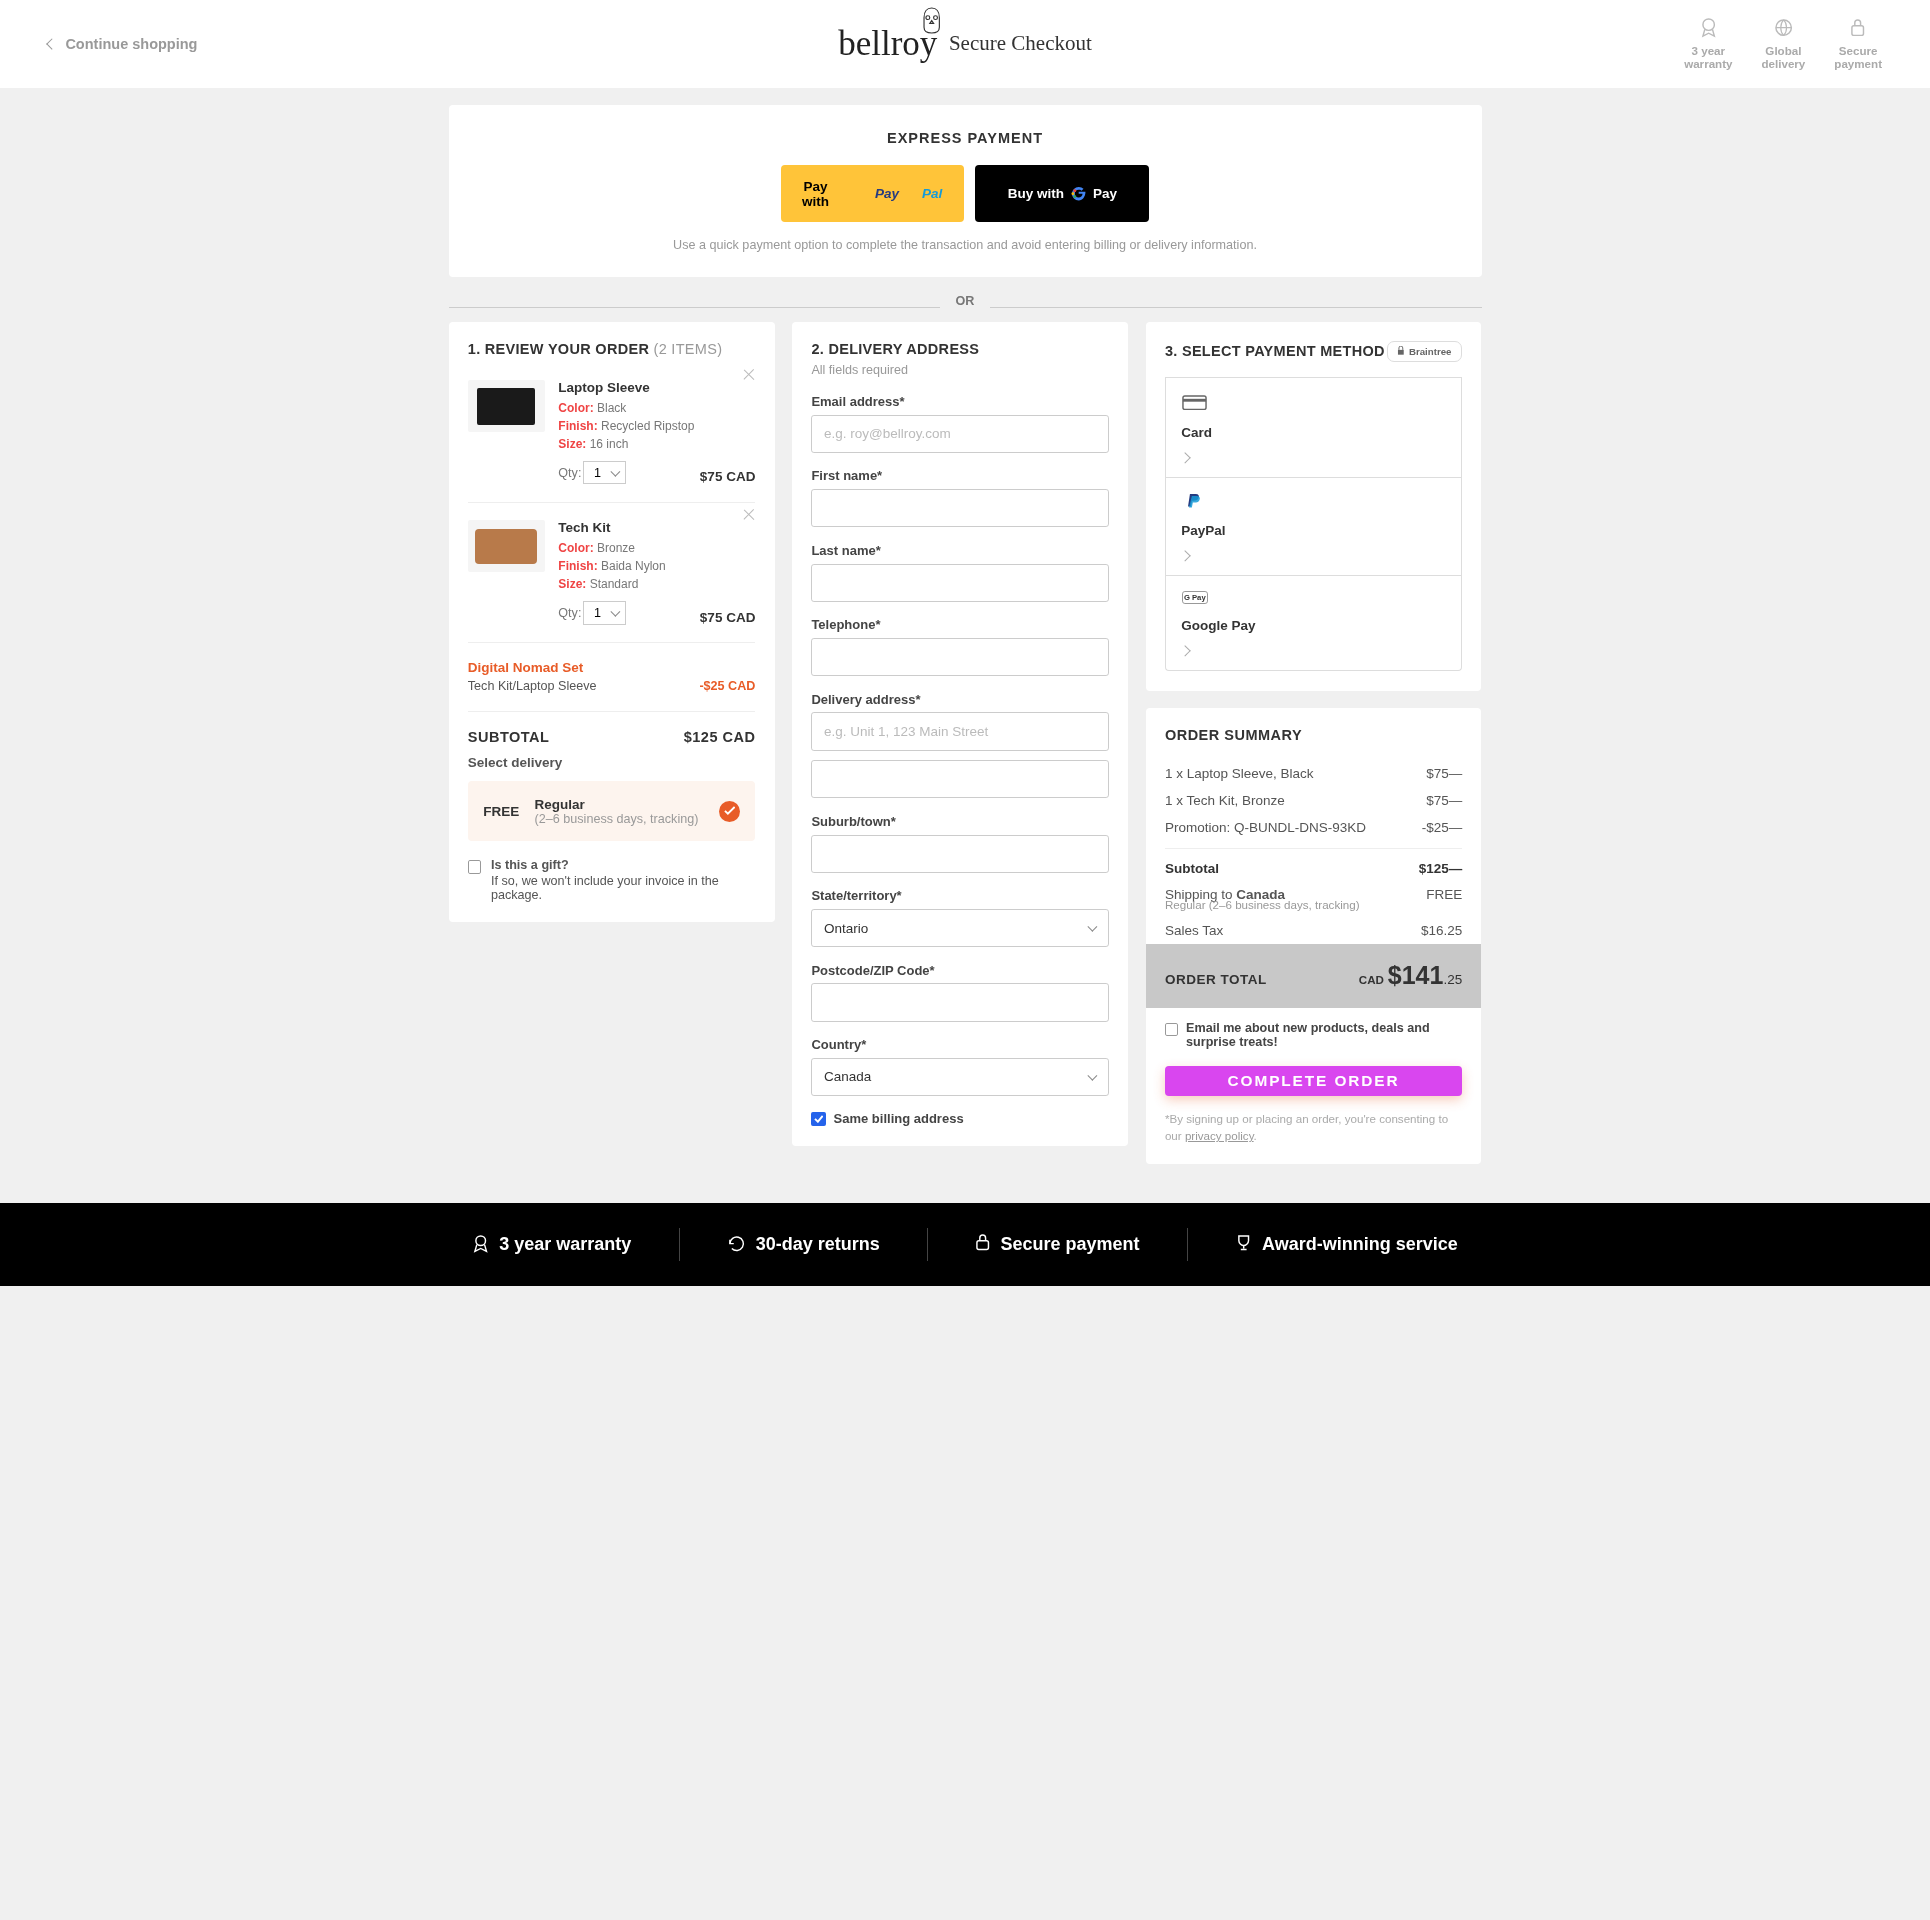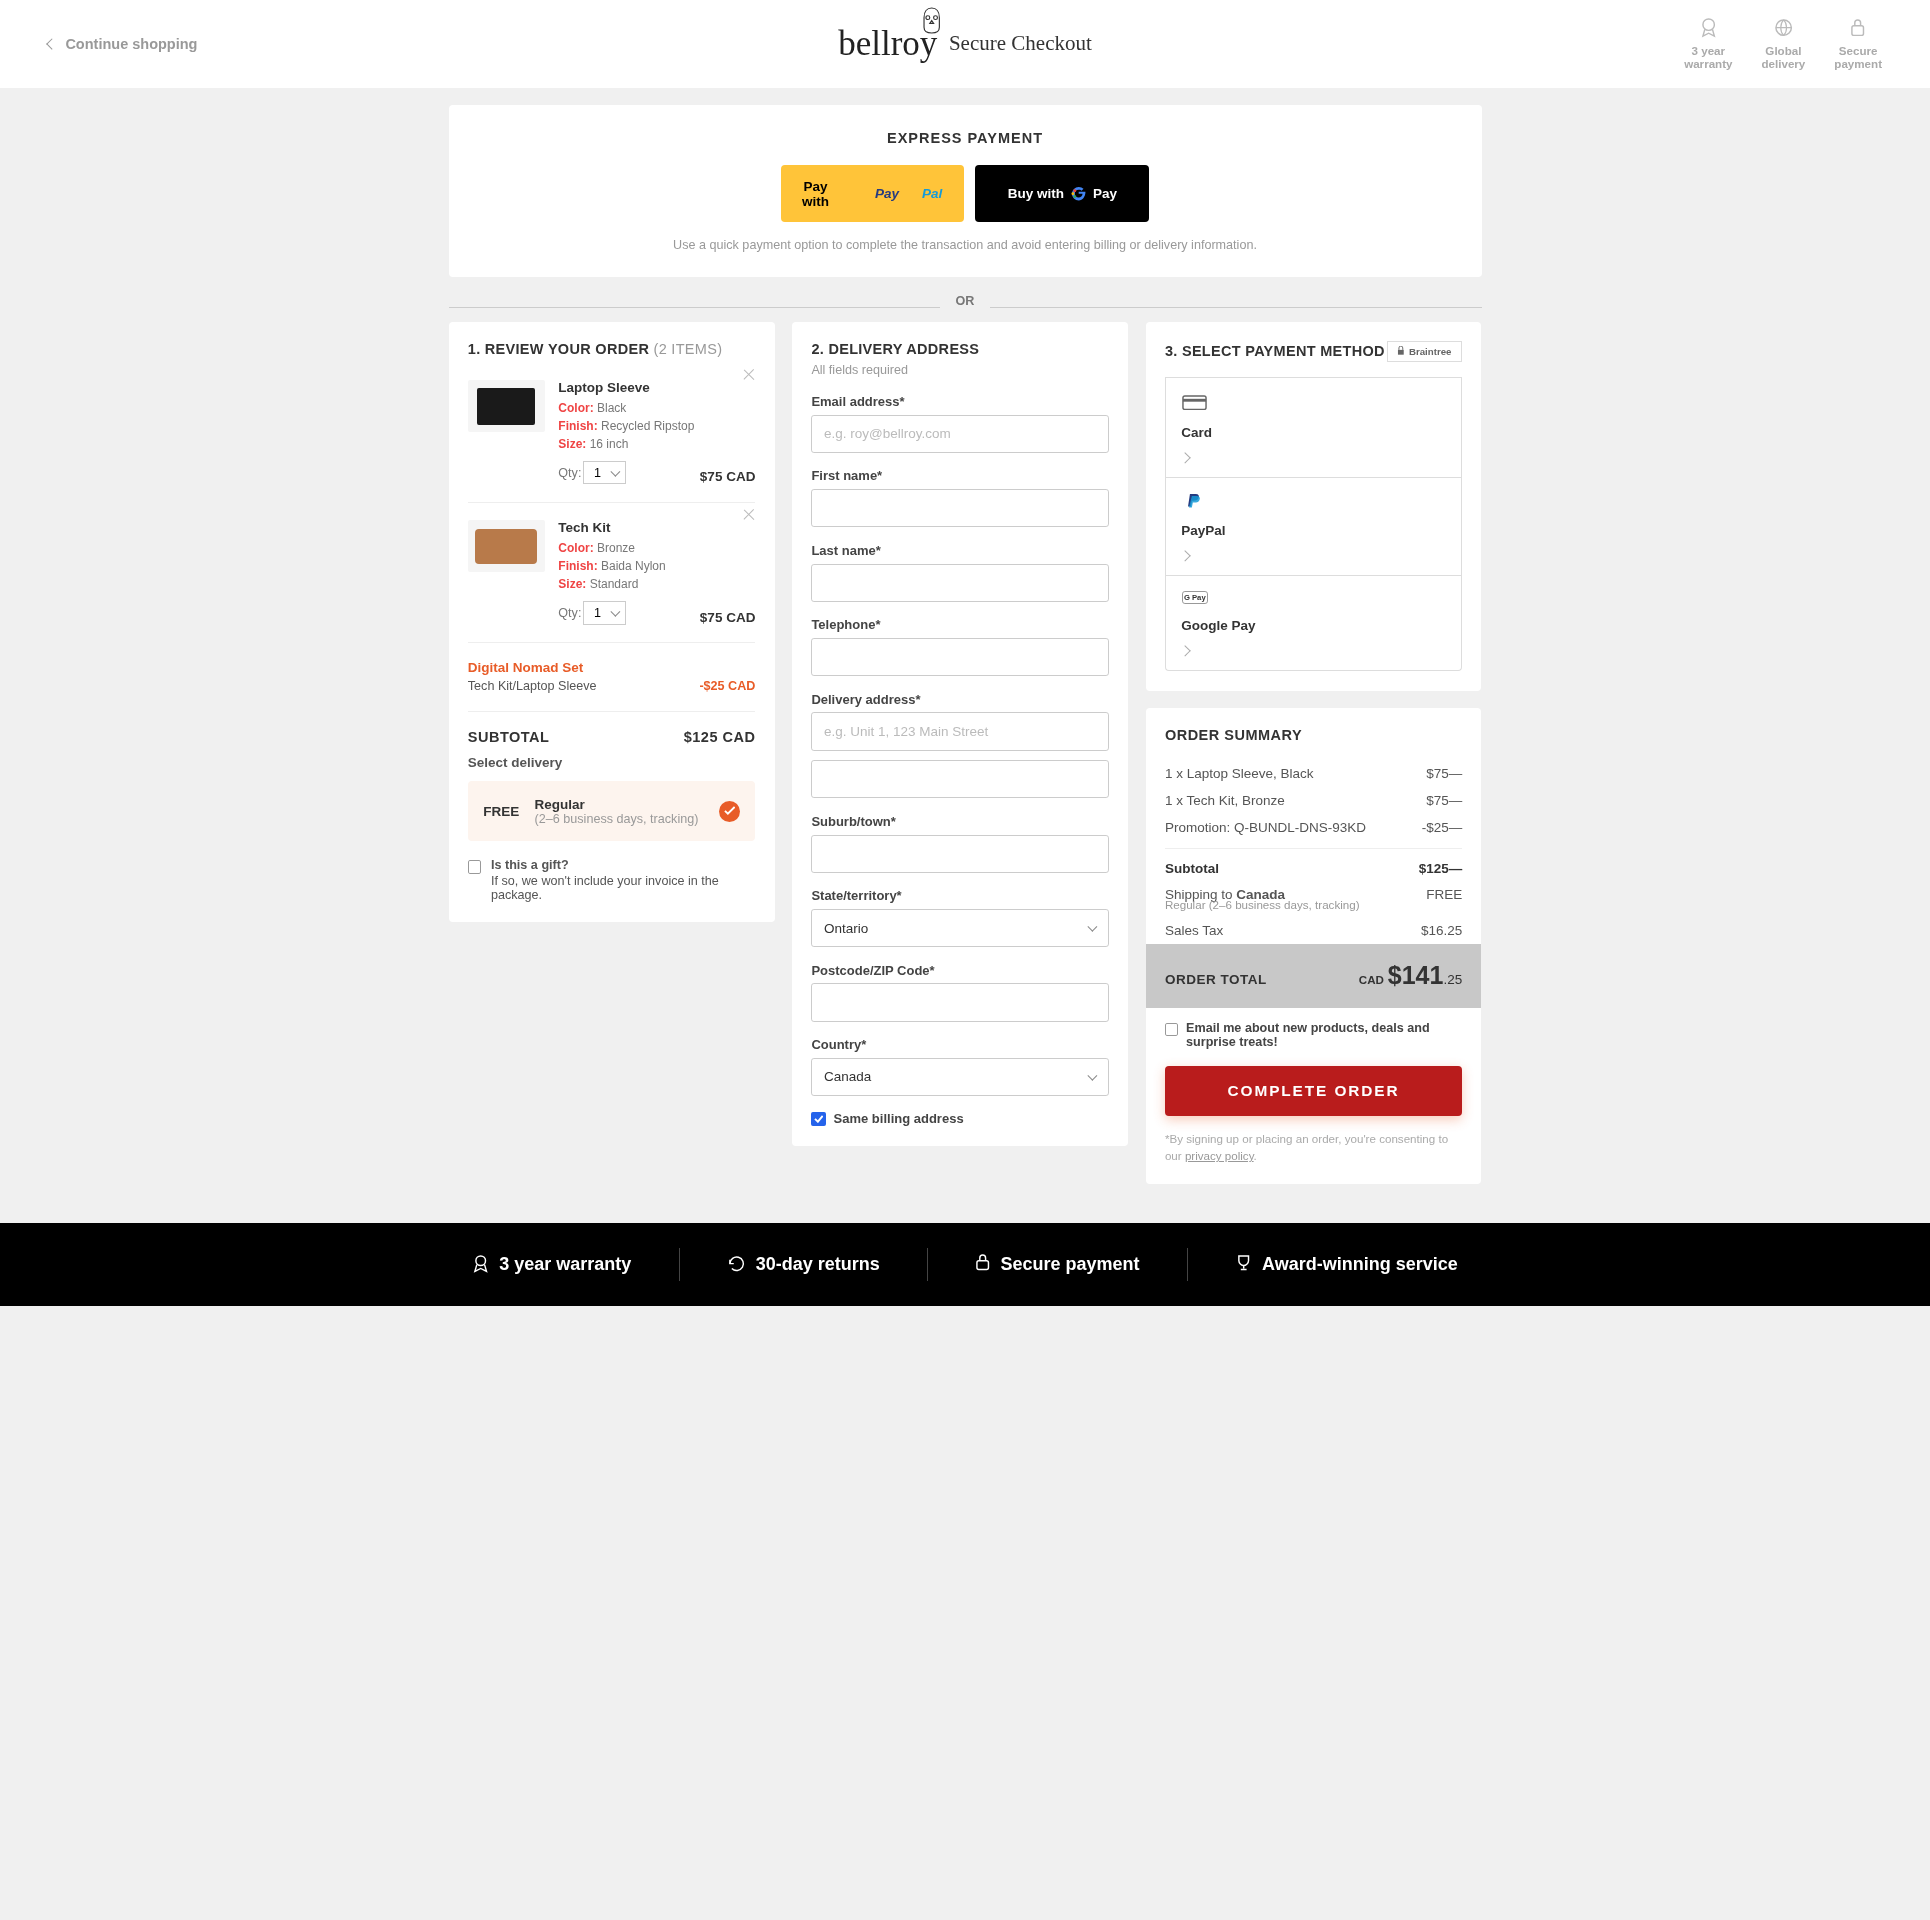--- a/index.html
+++ b/index.html
@@ -69,41 +69,41 @@
 .form-group { margin-bottom: 15.4px; }
 .form-label { font-size: 13px; font-weight: 700; color: #444; margin-bottom: 5.8px; display: block; }
 .form-input, .form-select { width: 100%; border: 1px solid #ccc; border-radius: 2.9px; padding: 10.6px 11.6px; font-size: 13.5px; color:#333; }
 .form-input::placeholder { color: #bbb; }
 .form-select-wrap { position:relative; }
 .form-select { appearance: none; background: #fff; }
 .check-row { display: flex; align-items: center; gap: 7.7px; margin-top: 7.7px; }
 .checkbox-sq { width: 14.5px; height: 14.5px; background: #2563eb; border-radius: 1.9px; display: flex; align-items: center; justify-content: center; }
 .check-label { font-size: 13px; font-weight: 700; color: #444; }
 .payment-head { display:flex; justify-content:space-between; align-items:center; margin-bottom:15.4px;}
-.braintree-badge { border:1px solid #ddd; border-radius:0; padding:3.9px 9.7px; font-size:9.7px; display:flex; gap:4px; color:#666;}
+.braintree-badge { border:1px solid #ddd; border-radius:7px; padding:3.9px 9.7px; font-size:9.7px; display:flex; gap:4px; color:#666;}
 .pay-option { border: 1px solid #ddd; padding: 15.4px; display: flex; align-items: flex-start; gap: 14px; cursor: pointer; position: relative; flex-direction: column; }
 .pay-option + .pay-option { border-top: none; }
 .pay-option:first-of-type { border-radius: 3.9px 3.9px 0 0; }
 .pay-option:last-of-type { border-radius: 0 0 3.9px 3.9px; }
 .pay-icon { width: 27px; display:flex; justify-content:center; }
 .pay-label { font-weight: 700; font-size: 13.5px; flex:1;}
 .pay-chevron { width:7.7px; height:7.7px; border-right:1.4px solid #aaa; border-bottom:1.4px solid #aaa; transform:rotate(-45deg); }
 .summary-title { font-size: 14.5px; font-weight: 700; letter-spacing: 0.5px; margin-bottom: 17.4px; }
 .summary-line { display: flex; justify-content: space-between; font-size: 13.5px; color: #555; padding: 5.8px 0; }
 .summary-subtotal { border-top: 1px solid #eee; margin-top: 7.7px; padding-top: 11.6px; font-weight: 700; color:#333;}
 .ship-sub { font-size: 11.6px; color: #999; margin-top: -3.9px; margin-bottom:5.8px;}
 .order-total-box { background: #c8c8c8; padding: 17.4px 19.3px; display: flex; justify-content: space-between; align-items: baseline; margin: 0 -19.3px; }
 .order-total-label { font-size: 13.5px; font-weight: 700; letter-spacing: 0.5px; }
 .order-total-amount { font-size: 25px; font-weight: 700; }
 .order-total-currency { font-size: 11.6px; font-weight: 600; margin-right: 3.9px; }
 .order-total-cents { font-size: 13.5px; }
 .email-opt { display:flex; gap:7.7px; align-items:flex-start; margin-top:13.5px; }
 .email-opt-check { width:13.5px; height:13.5px; border:1.4px solid #999; border-radius:1.9px; margin-top:1.9px; cursor:pointer; flex-shrink:0;}
 .email-opt-text { font-size:12.6px; font-weight:700; color:#444; }
-.complete-btn { background: #b91c1c; color: #fff; border: none; border-radius: 3.9px; width: 100%; padding: 16px; font-size: 15.4px; font-weight: 700; letter-spacing: 1.9px; cursor: pointer; margin-top: 17.4px; box-shadow: 0 3.9px 11.6px rgba(232,92,40,0.3);}
+.complete-btn { background: #d946ef; color: #fff; border: none; border-radius: 3.9px; width: 100%; padding: 6px; font-size: 15.4px; font-weight: 700; letter-spacing: 1.9px; cursor: pointer; margin-top: 17.4px; box-shadow: 0 3.9px 11.6px rgba(232,92,40,0.3);}
 .consent-text { font-size: 11.6px; color: #aaa; margin-top: 13.5px; line-height:1.5;}
 .consent-text a { color: #999; text-decoration: underline; }
 .footer { background: #000; color: #fff; padding: 25px; margin-top: 39px; }
 .footer-inner { max-width: 1033px; margin: 0 auto; display: flex; justify-content: space-around; align-items:center;}
 .footer-item { display: flex; align-items: flex-start; gap: 9.7px; font-size: 18px; font-weight: 600; }
 .footer-divider { width:1px; height:33px; background:#444;}
 svg { display:block; }
 </style>
 </head>
 <body>

